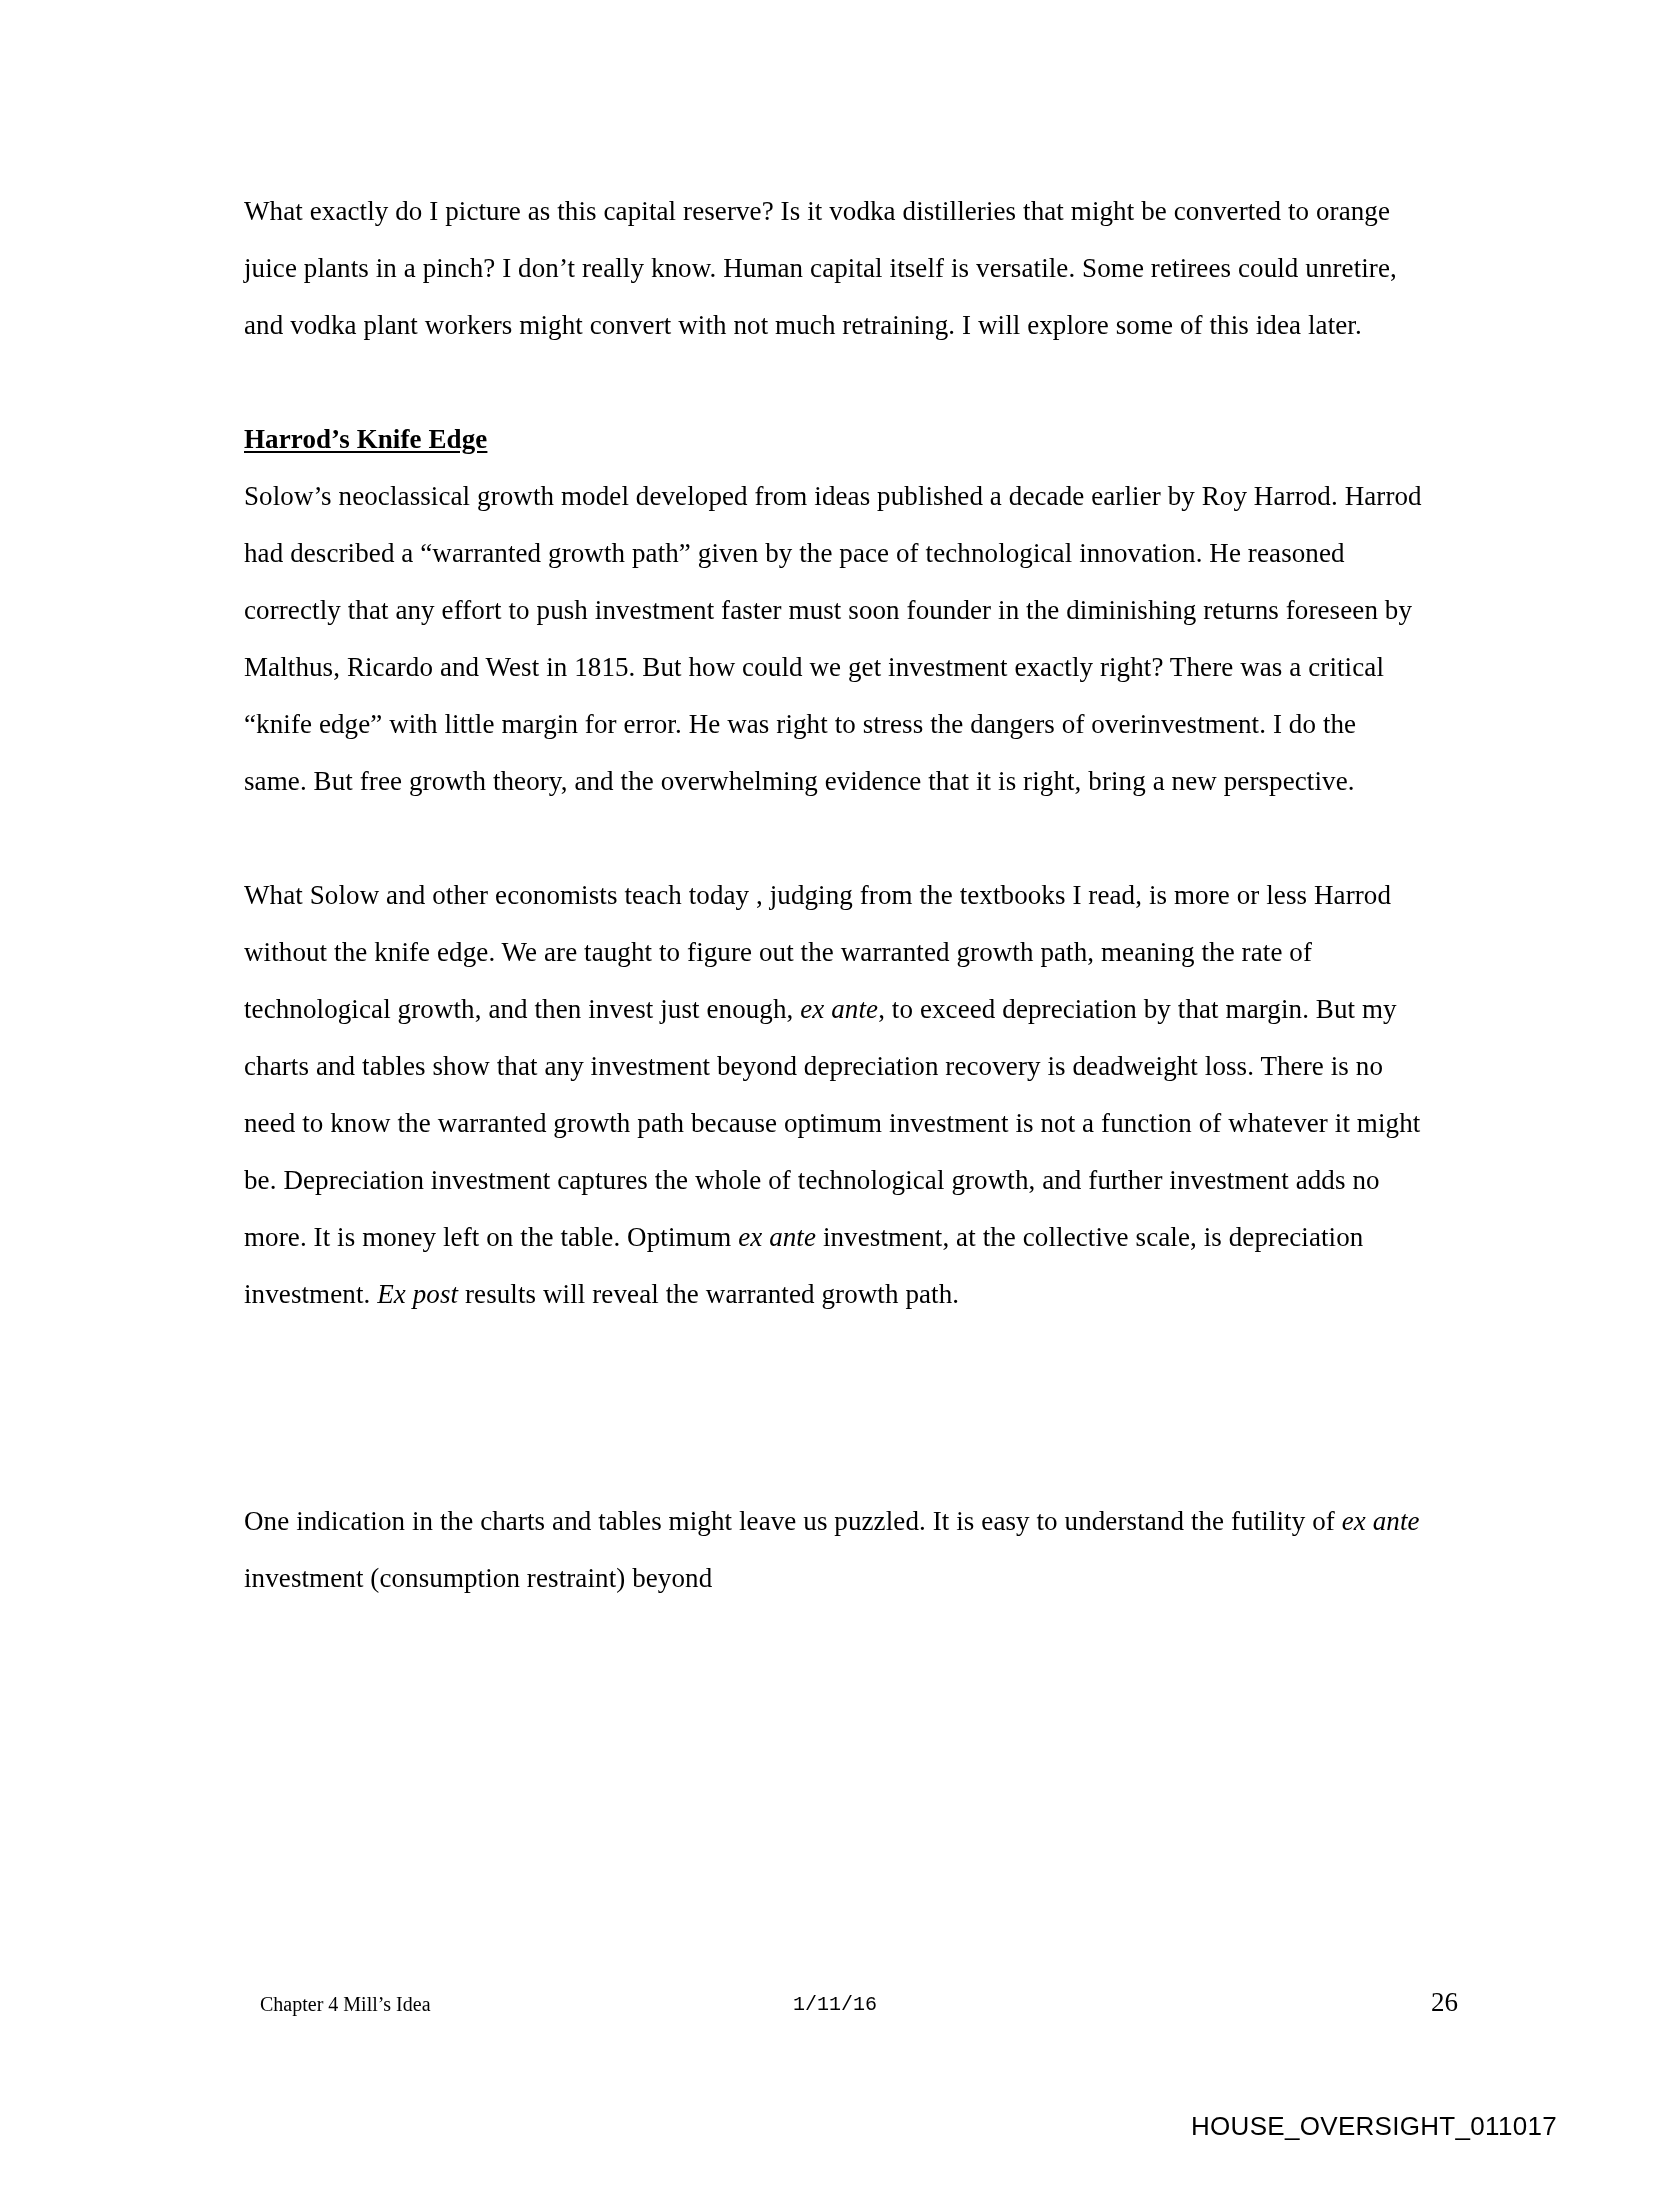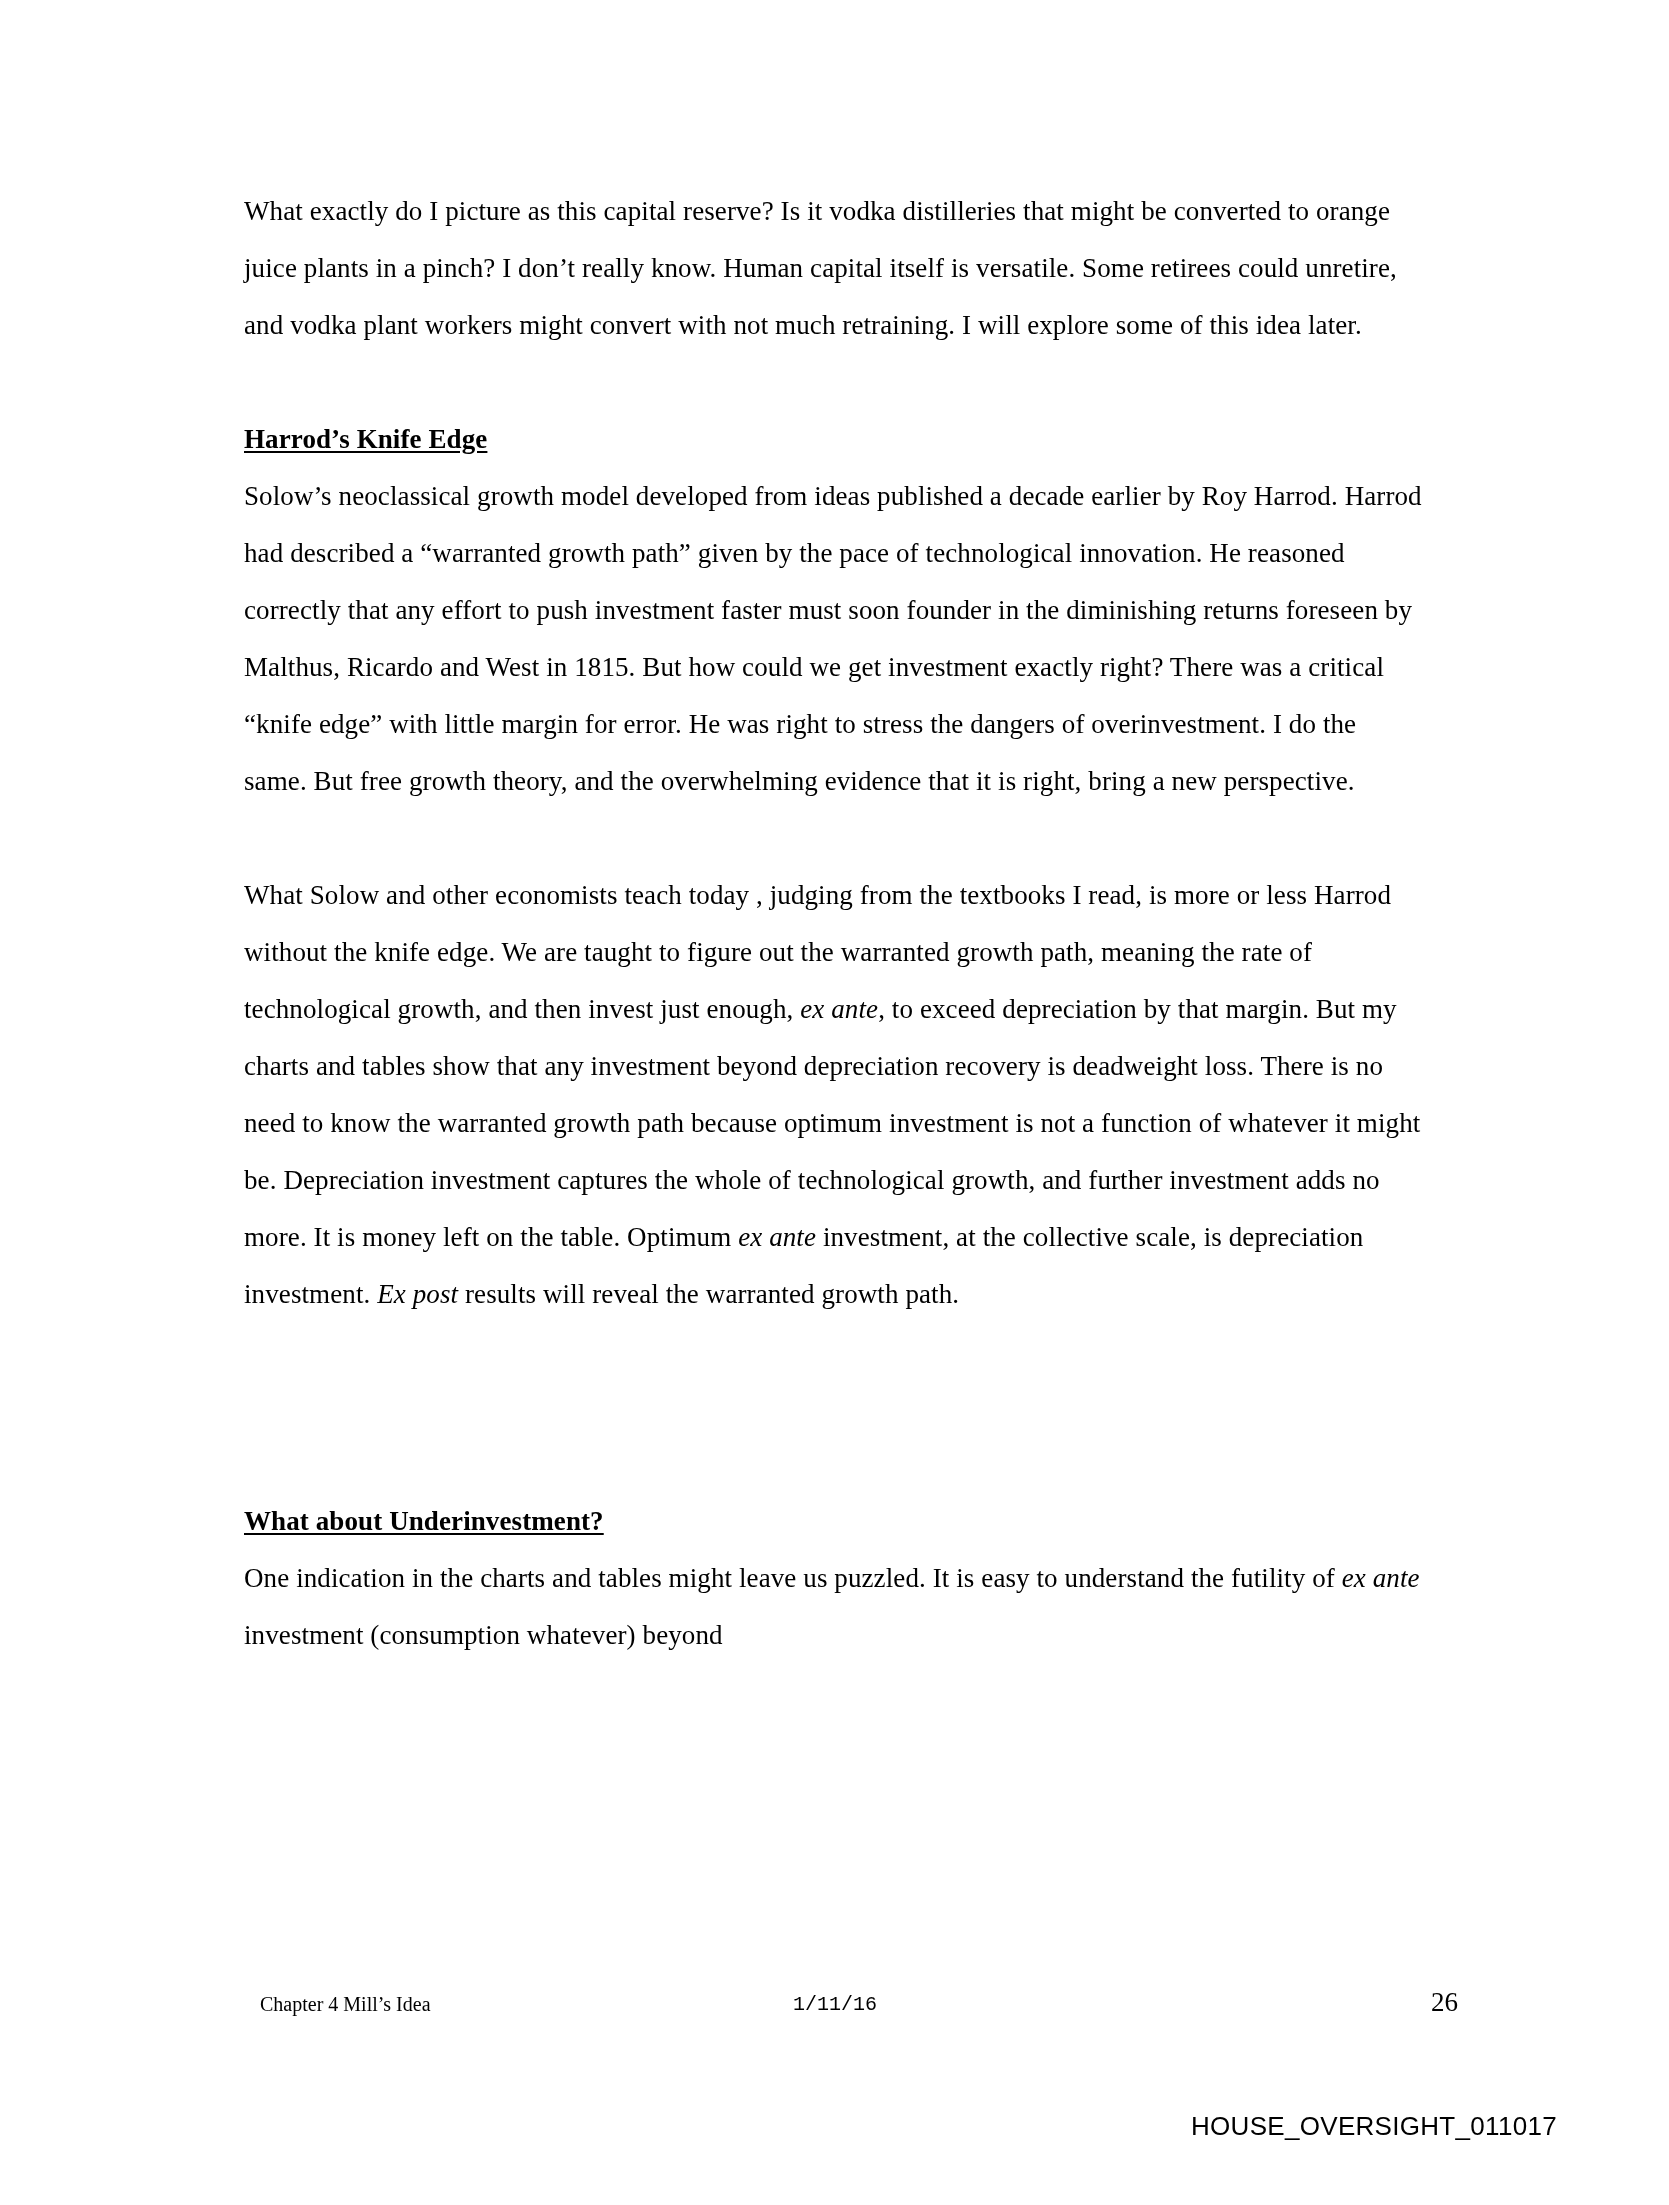--- a/index.html
+++ b/index.html
@@ -104,24 +104,23 @@
     <p class="body-text">Solow’s neoclassical growth model developed from ideas published a decade earlier by Roy Harrod. Harrod had described a “warranted growth path” given by the pace of  technological innovation. He reasoned correctly that any effort to push investment faster must soon founder in the diminishing returns foreseen by Malthus, Ricardo and West in 1815. But how could we get investment exactly right? There was a critical “knife edge” with little margin for error. He was right to stress the dangers of overinvestment. I do the same. But free growth theory, and the overwhelming evidence that it is right, bring a new perspective.</p>
 
     <div class="gap-para"></div>
 
     <p class="body-text">
       <span>What Solow and other economists teach today , judging from the textbooks I read, is more or less Harrod without the knife edge. We are taught to figure out the warranted growth path, meaning the rate of technological growth, and then invest just enough, </span><em>ex ante</em><span>, to exceed depreciation by that margin. But my charts and tables show that any investment beyond depreciation recovery is deadweight loss. There is no need to know the warranted growth path because optimum investment is not a function of whatever it might be.  Depreciation investment captures the whole of technological growth, and further investment adds no more. It is money left on the table. Optimum </span><em>ex ante</em><span> investment, at the collective scale, is depreciation investment. </span><em>Ex post</em><span> results will reveal the warranted growth path.</span>
     </p>
 
     <div class="gap-big"></div>
 
-    <h2 class="heading">What about Underinvestment?</h2>
 
     <p class="body-text">
-      <span>One indication in the charts and tables might leave us puzzled. It is easy to understand the futility of </span><em>ex ante</em><span> investment (consumption whatever) beyond</span>
+      <span>One indication in the charts and tables might leave us puzzled. It is easy to understand the futility of </span><em>ex ante</em><span> investment (consumption restraint) beyond</span>
     </p>
 
   </div>
 
   <div class="footer">
     <div class="footer-left">Chapter 4 Mill’s Idea</div>
     <div class="footer-center">1/11/16</div>
     <div class="footer-right">26</div>
   </div>
 

